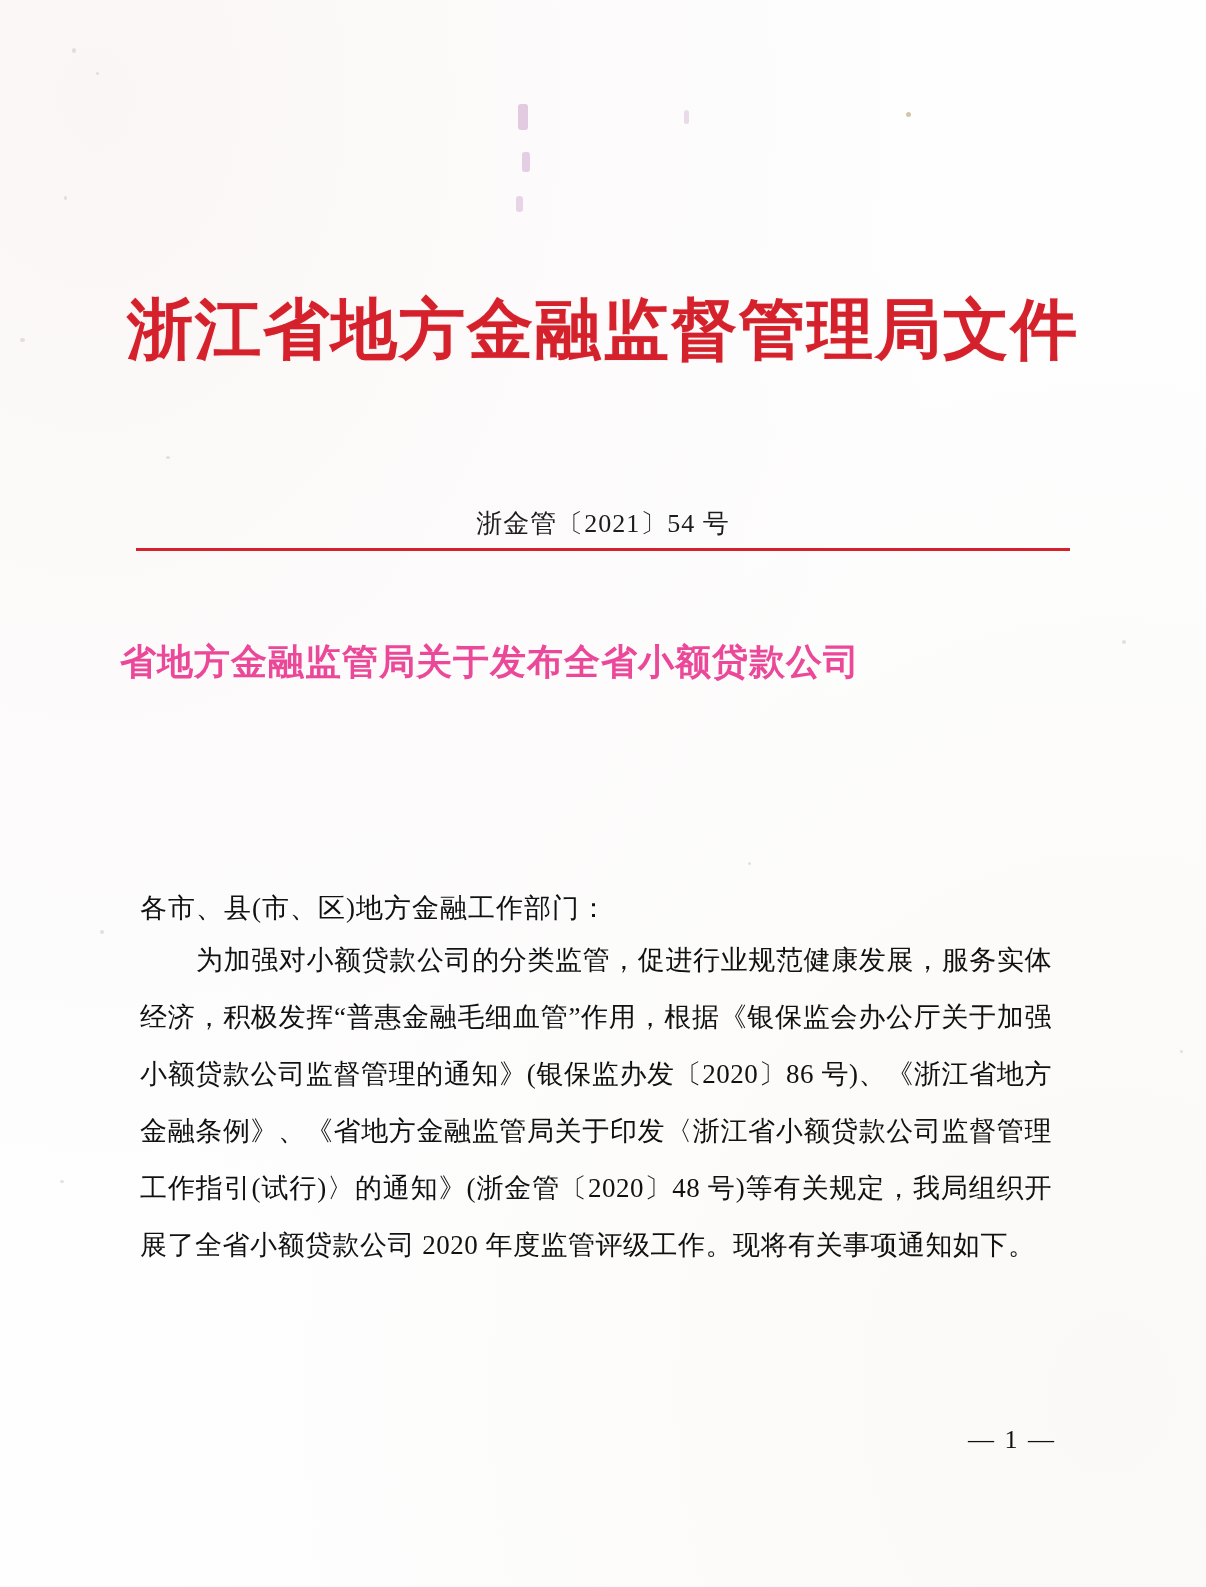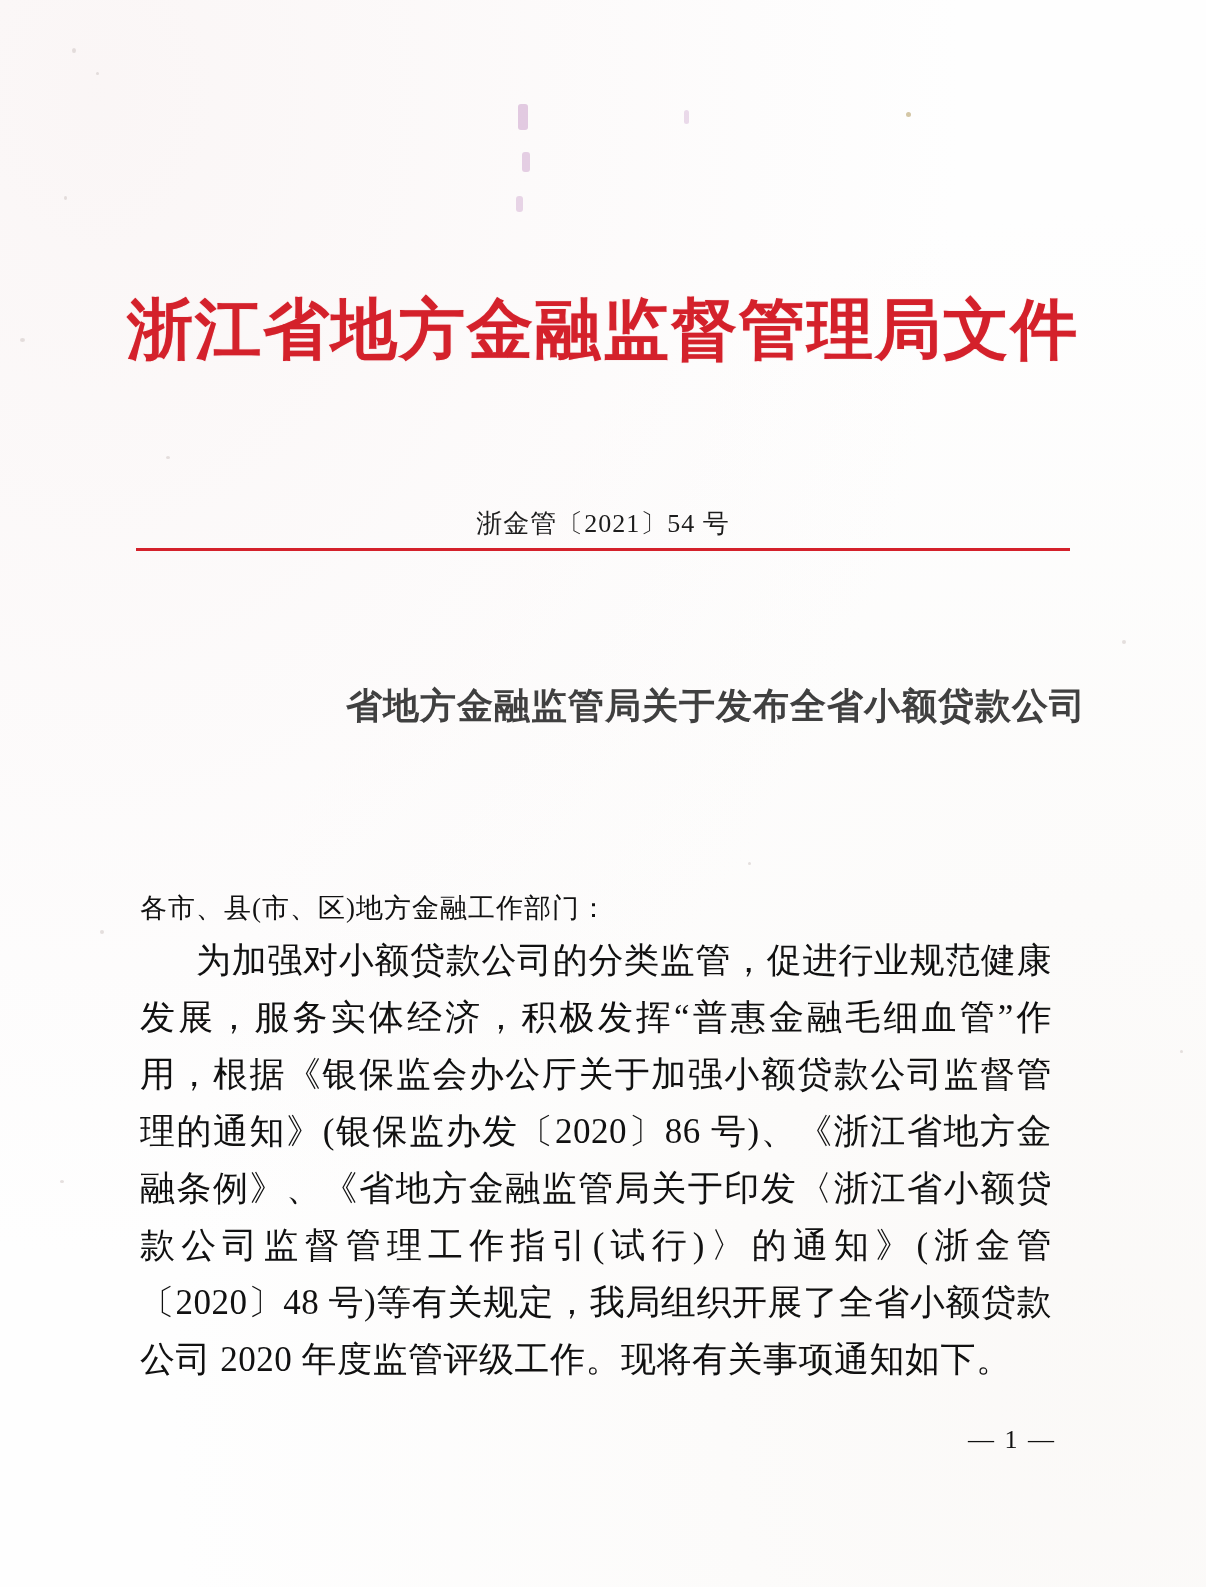--- a/index.html
+++ b/index.html
@@ -72,29 +72,29 @@
     top: 548px;
     left: 136px;
     width: 934px;
     height: 3px;
     background: #d4212b;
   }
 
   
   .doc-title {
     position: absolute;
-    top: 675px;
+    top: 631px;
     left: 120px;
     width: 966px;
-    text-align: right;
+    text-align: left;
     font-weight: bold;
     font-size: 36px;
     line-height: 1.75;
     letter-spacing: 1px;
-    color: #404040;
+    color: #ec4899;
   }
   .doc-title .line {
     display: block;
   }
 
   
   .salutation {
     position: absolute;
     top: 872px;
     left: 140px;
@@ -102,21 +102,21 @@
     letter-spacing: 1px;
     color: #111;
     margin-top: 18px;
   }
 
   .body-text {
     position: absolute;
     top: 932px;
     left: 140px;
     width: 912px;
-    font-size: 35px;
+    font-size: 27px;
     line-height: 57px;
     letter-spacing: 0.5px;
     text-align: justify;
     text-justify: inter-ideograph;
     color: #111;
     text-indent: 56px;
   }
 
   .page-number {
     position: absolute;

